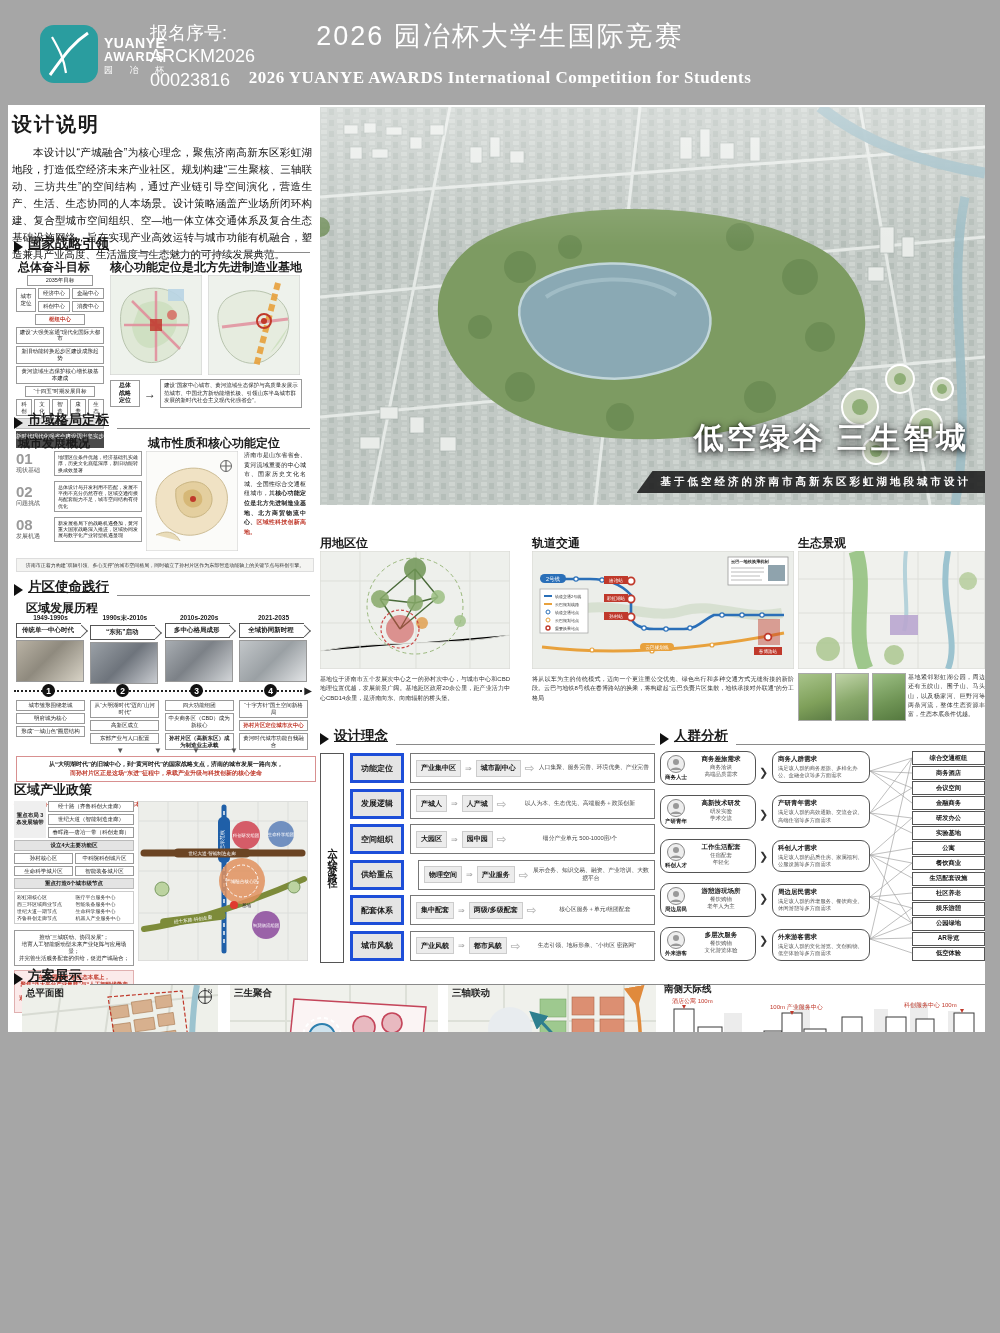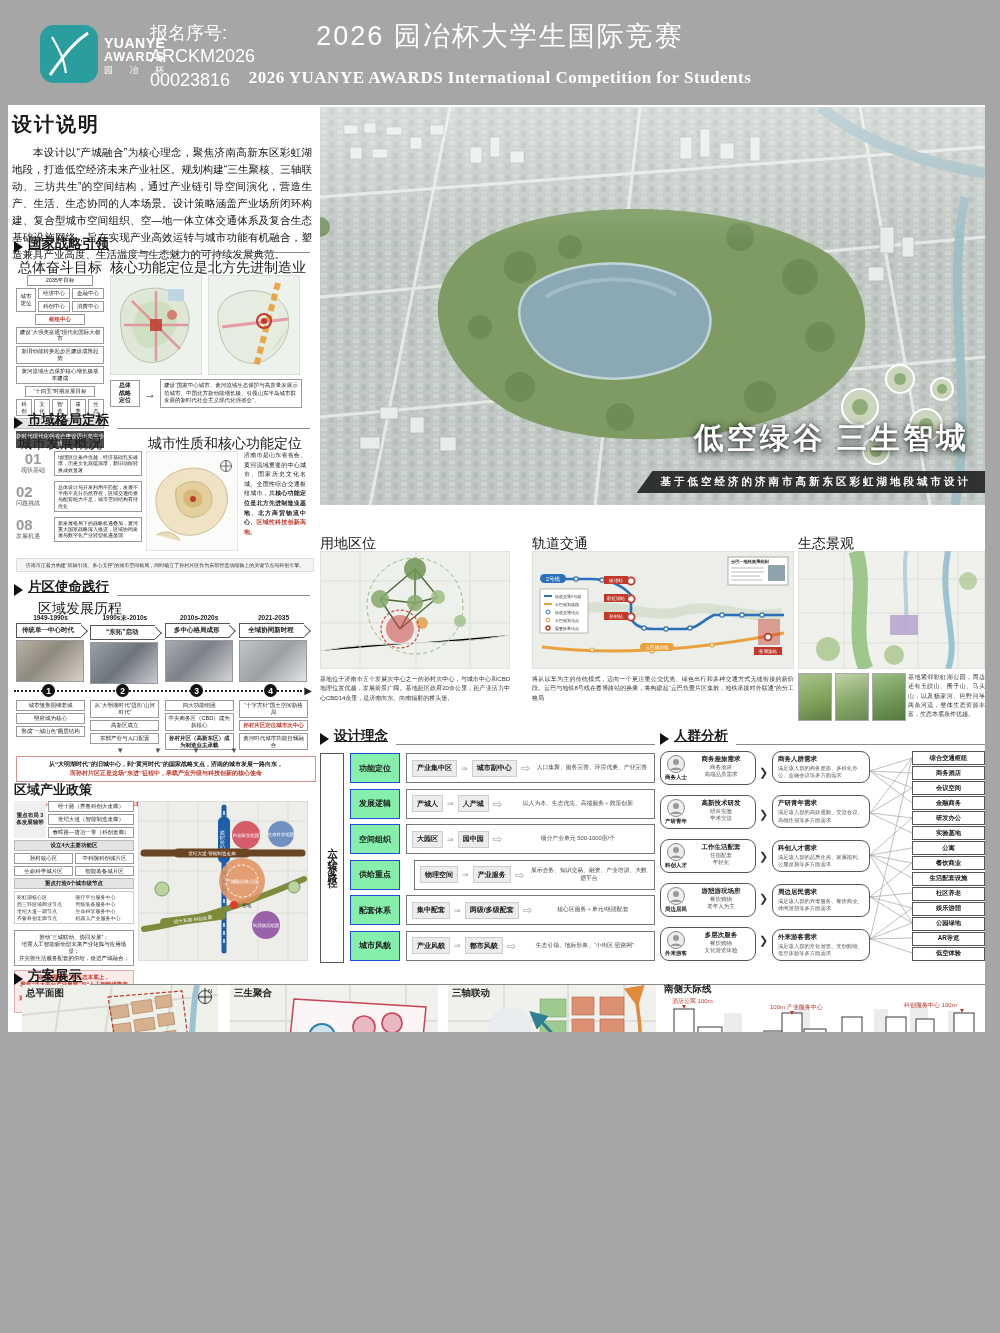--- a/index.html
+++ b/index.html
@@ -17,21 +17,21 @@
   #regnum{left:150px;top:22px;color:#fff;font-size:18px;line-height:1.3;}
   #hdr-titles{left:130px;right:130px;top:18px;text-align:center;color:#fff;}
   #title-zh{font-size:27px;font-weight:normal;letter-spacing:2px;}
   #title-en{font-family:"Liberation Serif","DejaVu Serif",serif;font-size:17px;font-weight:bold;margin-top:14px;letter-spacing:.5px;}
   
   #poster{left:8px;top:105px;width:977px;height:1162px;background:#ffffff;}
   .sec-head{display:flex;align-items:flex-end;text-decoration:underline;}
   .sec-head .tri{width:0;height:0;border-left:9px solid #111;border-top:6px solid transparent;border-bottom:6px solid transparent;margin-right:5px;}
   .sec-head .t{font-weight:bold;font-size:13.5px;white-space:nowrap;}
   .sec-head .line{flex:1;height:1px;background:#8a8a8a;margin-left:8px;}
-  .sub{font-weight:normal;font-size:14px;}
+  .sub{font-weight:bold;font-size:12px;}
   .mb{border:1px solid #9a9a9a;background:#fff;font-size:5.5px;line-height:1.25;padding:1px 2px;text-align:center;color:#222;}
   .gbar{background:#e4e4e4;border:1px solid #bbb;font-size:5.5px;font-weight:bold;text-align:center;padding:1px 0;color:#222;}
   .dbar{background:#4a4a4a;color:#fff;font-size:5.5px;text-align:center;padding:1.5px 0;}
   .red{color:#c0392b;}
   .bold{font-weight:bold;}
   .cap{font-size:6px;line-height:1.55;color:#333;text-align:justify;}
   .map-label{font-weight:bold;font-size:9.5px;color:#222;}
   
   #note-title{font-size:20px;font-weight:bold;letter-spacing:2px;}
   #note-body{font-size:10.5px;line-height:1.62;text-align:justify;text-indent:2em;color:#111;}
@@ -40,21 +40,21 @@
   
   .chev{position:relative;border:1px solid #555;border-right:none;background:#fff;font-size:6.5px;font-weight:bold;text-align:center;padding:2px 6px 2px 4px;white-space:nowrap;}
   .chev::after{content:"";position:absolute;right:-4.6px;top:50%;width:8px;height:8px;border-top:1px solid #555;border-right:1px solid #555;transform:translateY(-50%) rotate(45deg);background:#fff;}
   .numc{width:13px;height:13px;border-radius:50%;background:#111;color:#fff;font-size:8.5px;font-weight:bold;display:flex;align-items:center;justify-content:center;}
   .tl-photo{width:66px;height:40px;border:1px solid #999;}
   .ph1{background:linear-gradient(135deg,#b9b2a4,#8f8a7e 45%,#d8d3c6);}
   .ph2{background:linear-gradient(135deg,#9aa0a6,#6e747c 50%,#c9ccd1);}
   .ph3{background:linear-gradient(135deg,#a8adb2,#7c8187 45%,#d2d5d8);}
   .ph4{background:linear-gradient(135deg,#c2c6c9,#9aa0a4 50%,#e2e4e6);}
   
-  .cat-box{border:1px solid #1d4ed8;background:#86efac;font-size:8px;font-weight:bold;display:flex;align-items:center;justify-content:center;}
+  .cat-box{border:3px solid #1d4ed8;background:#e5e5e5;font-size:8px;font-weight:bold;display:flex;align-items:center;justify-content:center;}
   .panel{border:1px solid #777;background:#fff;display:flex;align-items:center;gap:4px;padding:0 5px;}
   .ft-box{background:#ececec;border:1px solid #ccc;font-size:7px;font-weight:bold;text-align:center;padding:2.5px 4px;white-space:nowrap;}
   .sm-arrow{color:#999;font-size:8px;}
   .big-arrow{color:#bbb;font-size:12px;font-weight:bold;}
   .res{font-size:5.8px;color:#444;line-height:1.35;flex:1;text-align:center;}
   
   .persona{border:1px solid #555;border-radius:9px;background:#fff;display:flex;padding:3px 4px;gap:4px;}
   .persona .av{width:22px;display:flex;flex-direction:column;align-items:center;gap:1px;}
   .persona .nm{font-size:5.5px;font-weight:bold;white-space:nowrap;}
   .persona .tx{flex:1;text-align:center;}
@@ -179,21 +179,21 @@
       <div class="sec-head">
         <span class="tri"></span>
         <span class="t">市域格局定标</span>
         <span class="line"></span>
       </div>
       <div class="sub abs" style="left:4px;top:24px;">城市发展概况</div>
       <div class="sub abs" style="left:134px;top:24px;">城市性质和核心功能定位</div>
 
       <div class="abs" style="left:2px;top:40px;width:126px;display:flex;flex-direction:column;gap:5px;">
         <div style="display:flex;gap:4px;align-items:center;">
-          <div style="width:34px;text-align:center;">
+          <div style="width:34px;">
             <div style="font-size:15px;font-weight:bold;color:#9a9a9a;line-height:1;">01</div>
             <div style="font-size:6px;color:#555;">现状基础</div>
           </div>
           <div class="mb" style="flex:1;font-size:5px;text-align:left;padding:2px 3px;">地理区位条件优越，经济基础扎实雄厚，历史文化底蕴深厚，新旧动能转换成效显著</div>
         </div>
         <div style="display:flex;gap:4px;align-items:center;">
           <div style="width:34px;">
             <div style="font-size:15px;font-weight:bold;color:#9a9a9a;line-height:1;">02</div>
             <div style="font-size:6px;color:#555;">问题挑战</div>
           </div>
@@ -225,21 +225,21 @@
 
       <div class="abs" style="left:2px;top:147px;width:292px;background:#f4f4f2;border:1px solid #ddd;font-size:5px;text-align:center;padding:3px 2px;color:#333;">济南市正着力构建“双轴引领、多心支撑”的城市空间格局，同时确立了孙村片区作为东部智造动能轴上的关键节点与科创引擎。</div>
     </div>
 
     <div class="abs" style="left:6px;top:473px;width:296px;height:200px;">
       <div class="sec-head">
         <span class="tri"></span>
         <span class="t">片区使命践行</span>
         <span class="line"></span>
       </div>
-      <div class="sub abs" style="left:16px;top:22px;padding-left:8px;">区域发展历程</div>
+      <div class="sub abs" style="left:4px;top:22px;padding-left:8px;">区域发展历程</div>
 
       <div class="abs" style="left:2px;top:36px;width:292px;display:flex;justify-content:space-between;">
         <div style="width:69px;text-align:center;">
           <div style="font-size:6.5px;font-weight:bold;">1949-1990s</div>
           <div class="chev" style="margin:2px 4px 2px 0;">传统单一中心时代</div>
           <div class="tl-photo ph1"></div>
         </div>
         <div style="width:69px;text-align:center;">
           <div style="font-size:6.5px;font-weight:bold;">1990s末-2010s</div>
           <div class="chev" style="margin:2px 4px 2px 0;">“东拓”启动</div>

